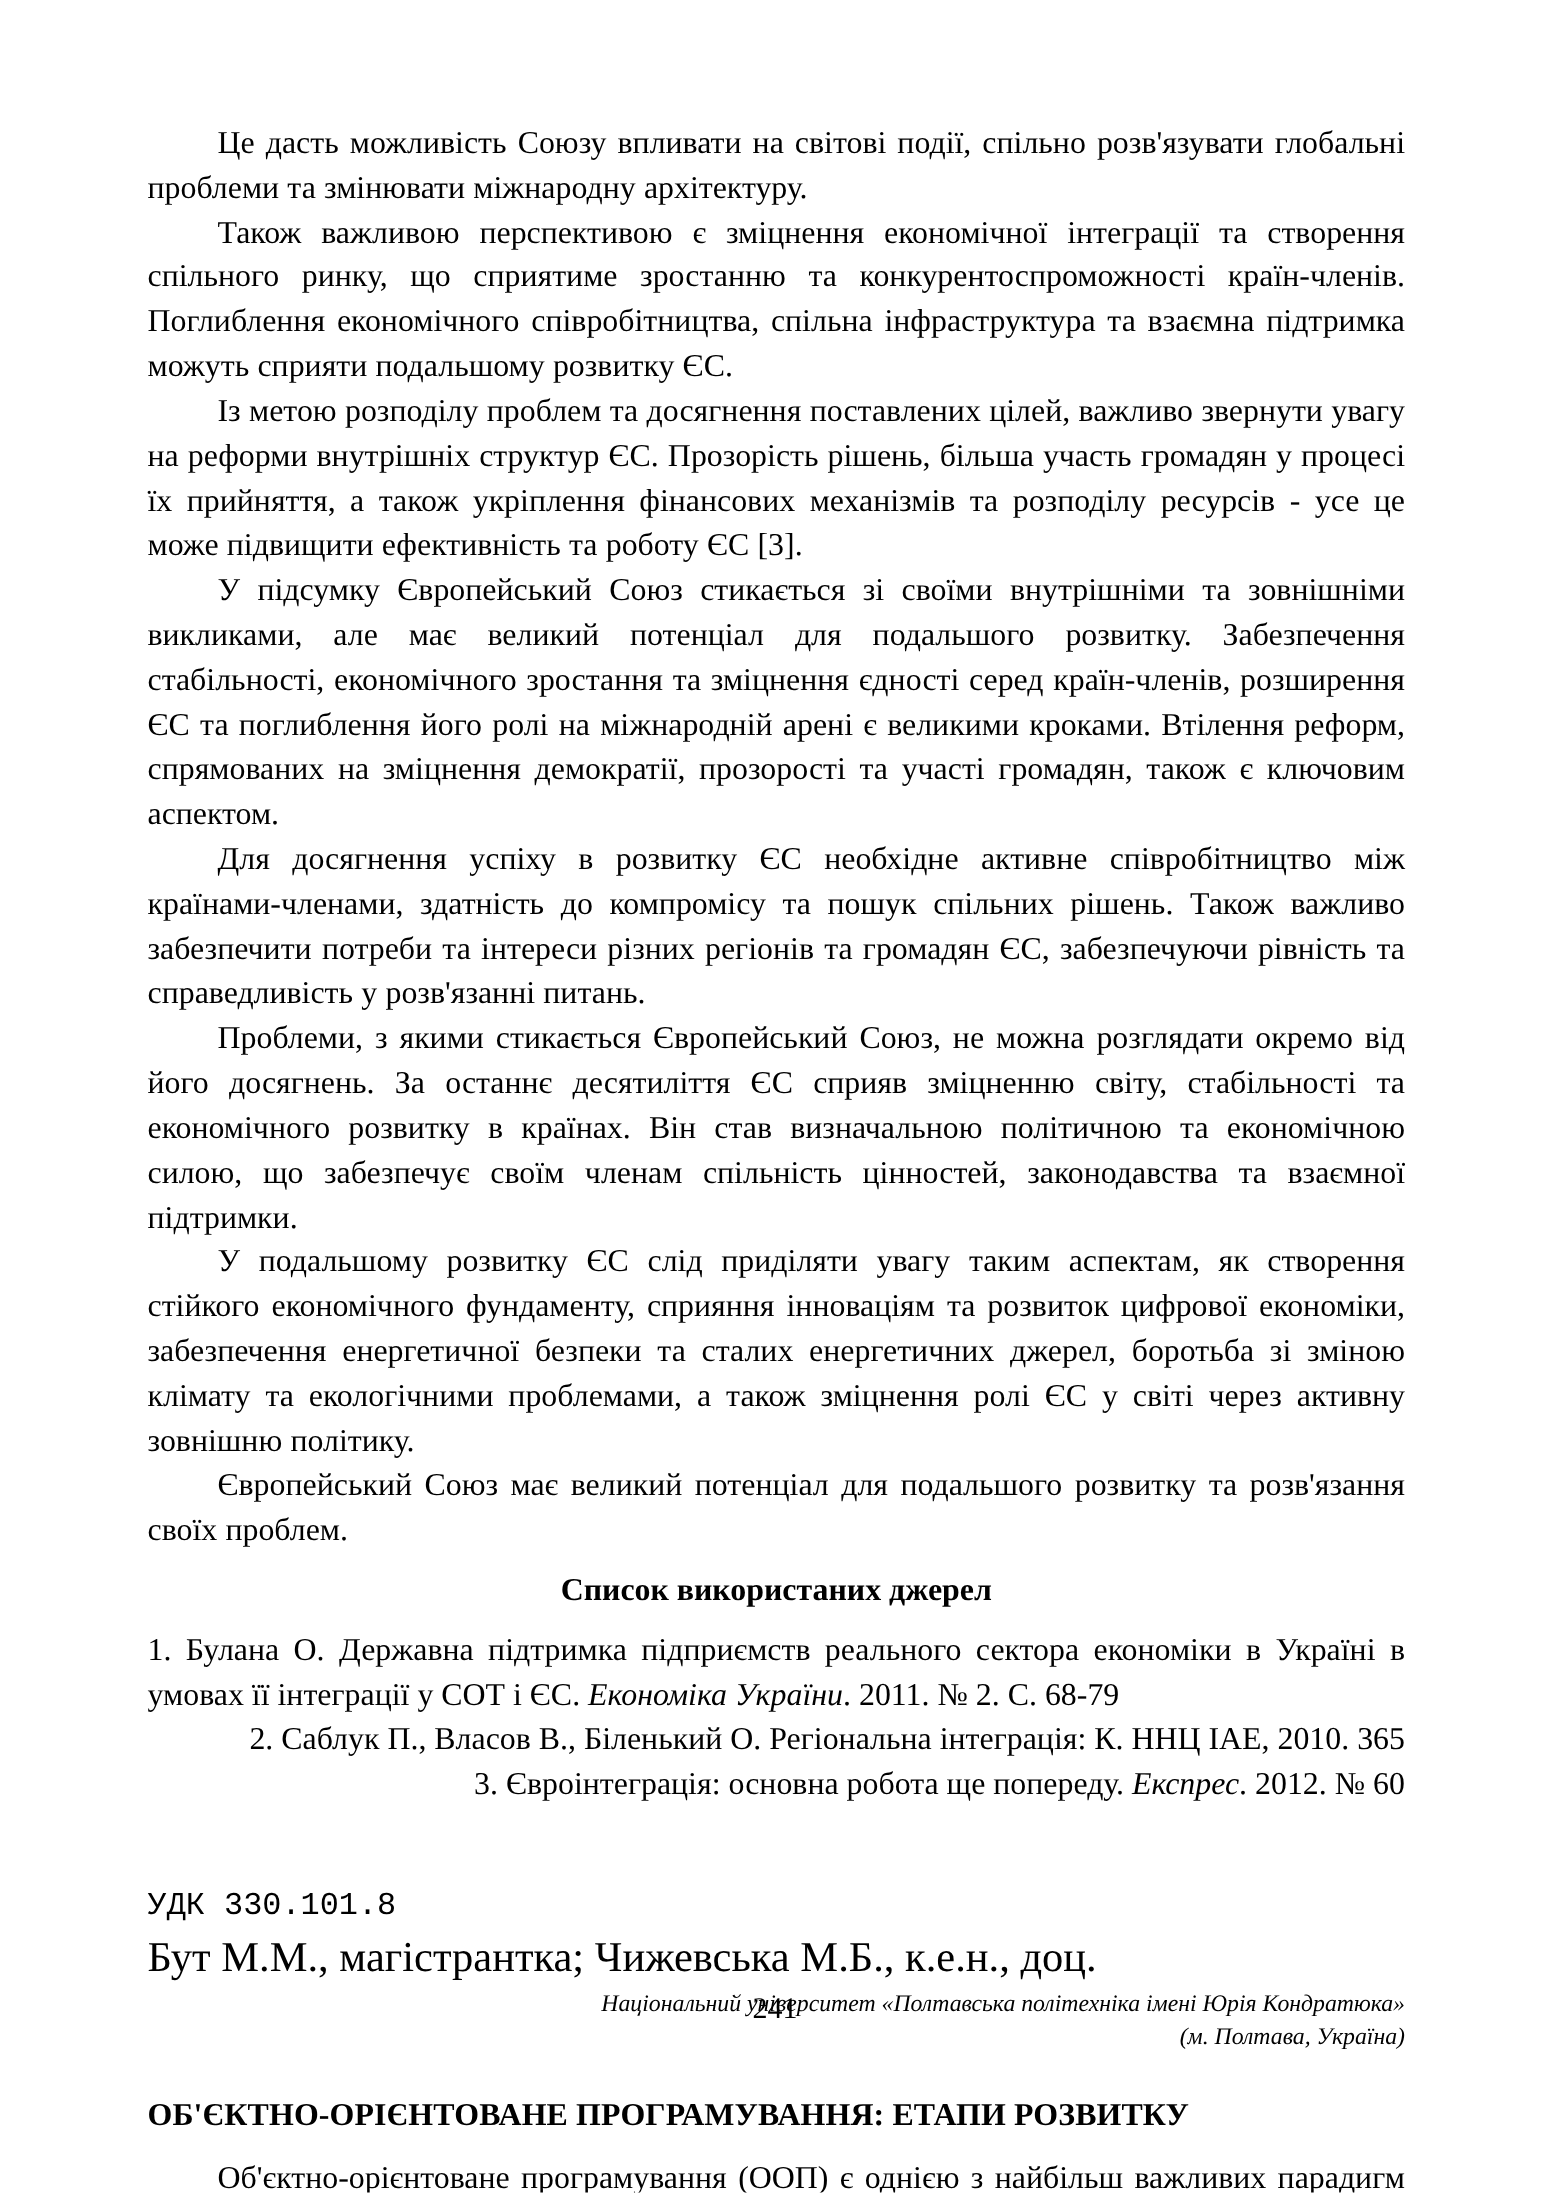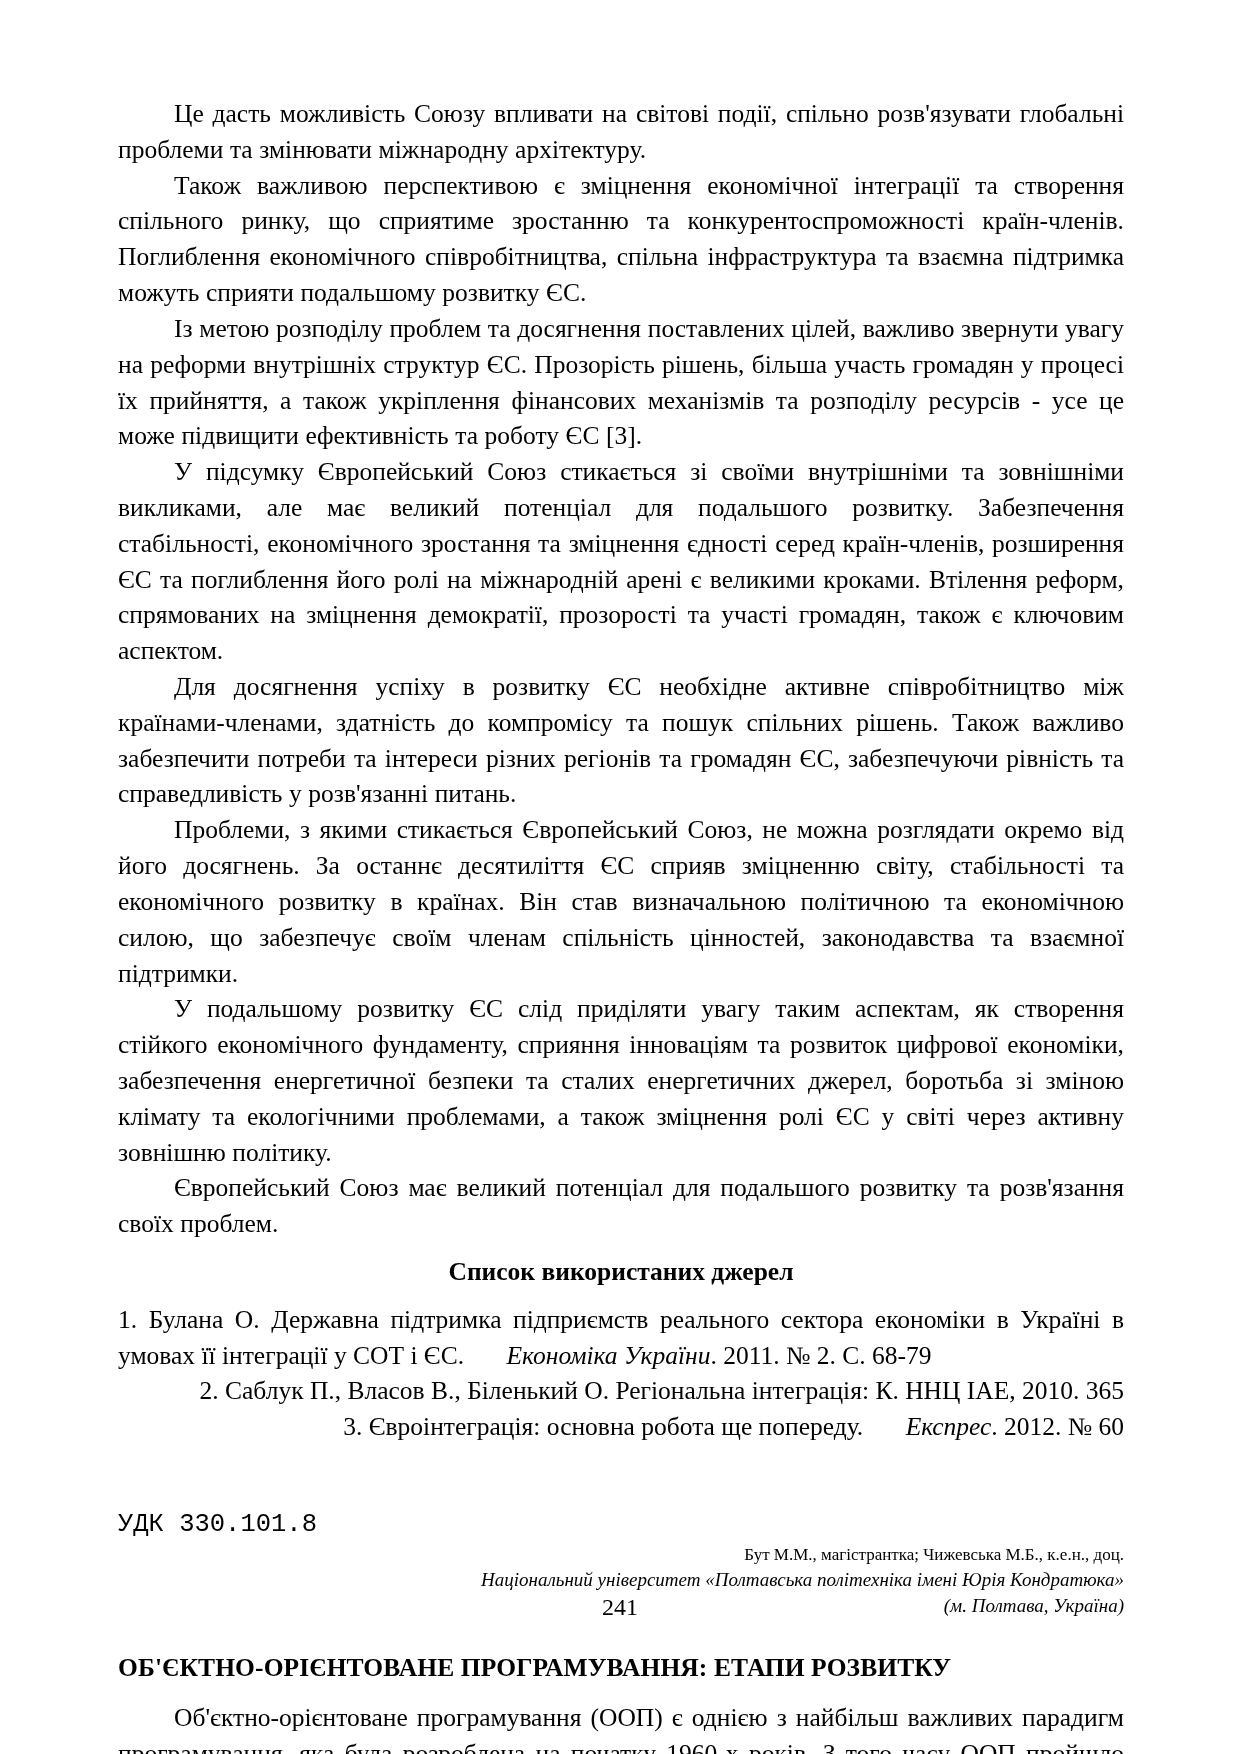--- a/index.html
+++ b/index.html
@@ -52,43 +52,42 @@
     line-height: 1.405;
     text-align: justify;
     text-indent: 0;
   }
   .ref-item.last,
   .ref-item.single {
     text-align: right;
   }
   .italic {
     font-style: italic;
-    margin-left: 36px;
   }
   .udk {
     margin: 0;
     font-size: 25.5px;
     line-height: 1.405;
     text-align: left;
     font-family: Liberation Mono, monospace;
   }
   .spacer-lg {
     height: 62px;
   }
   .spacer-md {
     height: 30px;
   }
   .spacer-sm {
     height: 14px;
   }
   .author-line {
     margin: 0;
-    font-size: 17px;
+    font-size: 34px;
     line-height: 1.405;
-    text-align: right;
+    text-align: left;
   }
   .affil-line {
     margin: 0;
     font-size: 19px;
     line-height: 1.405;
     text-align: right;
     font-style: italic;
   }
   .article-title {
     margin: 0;

